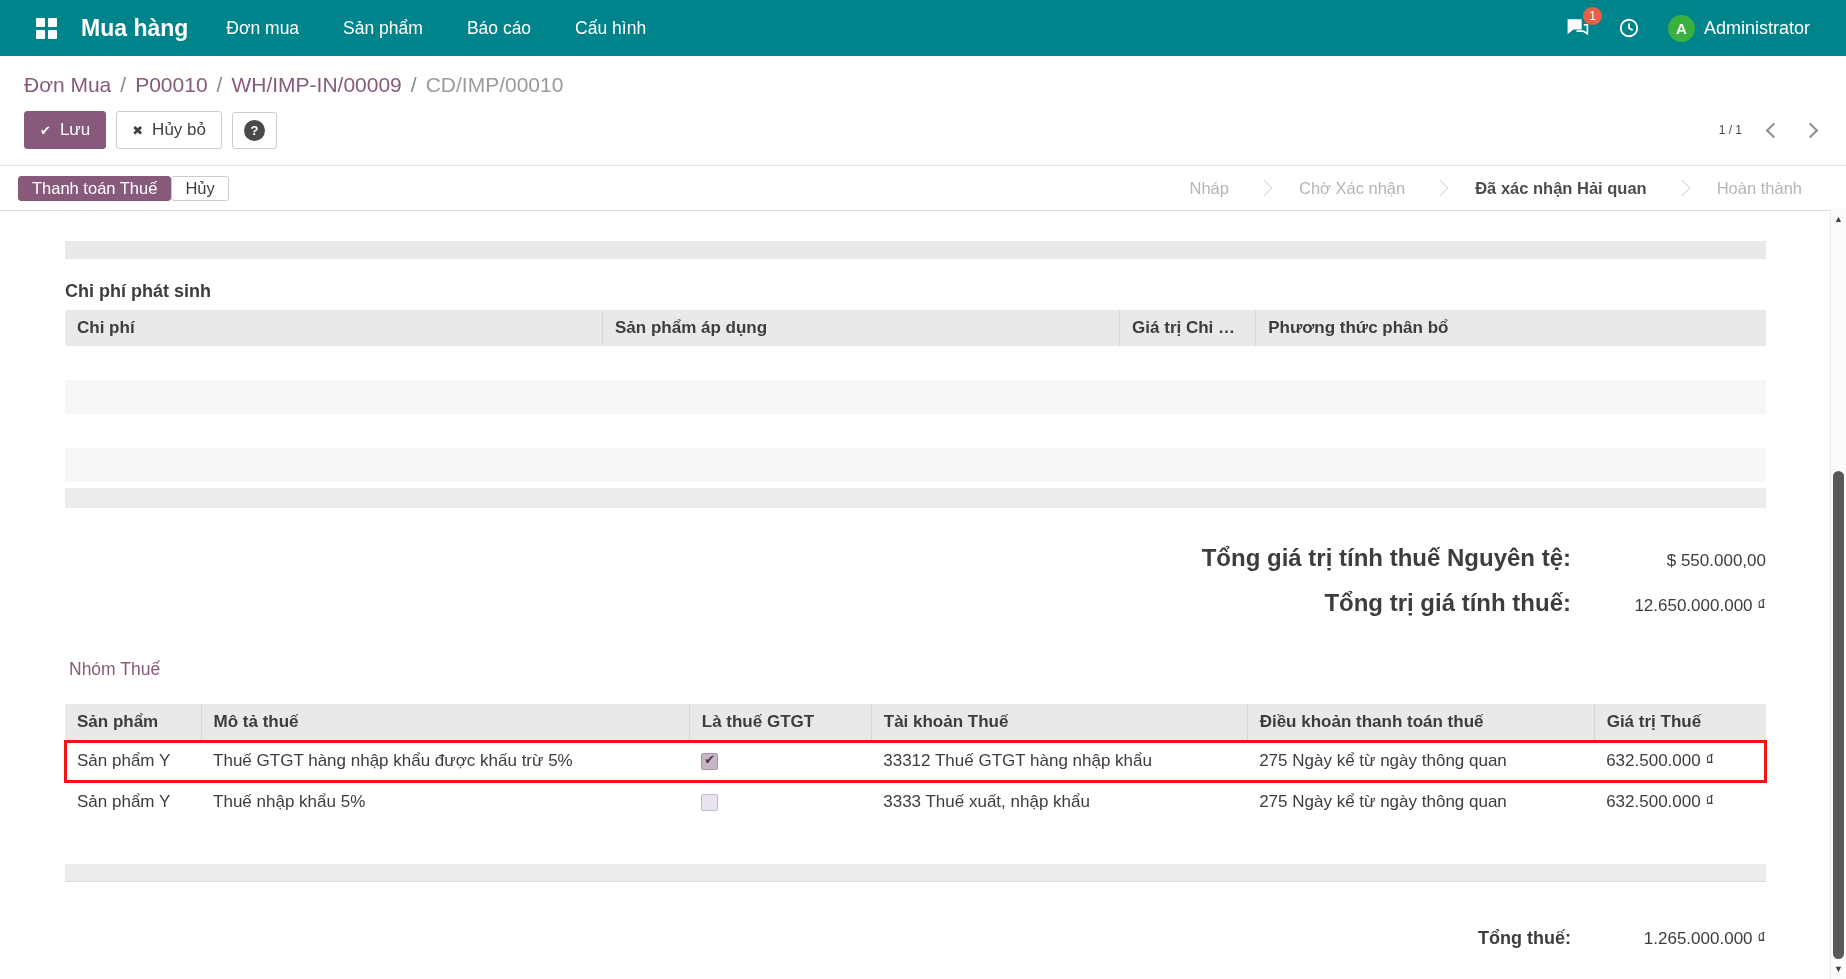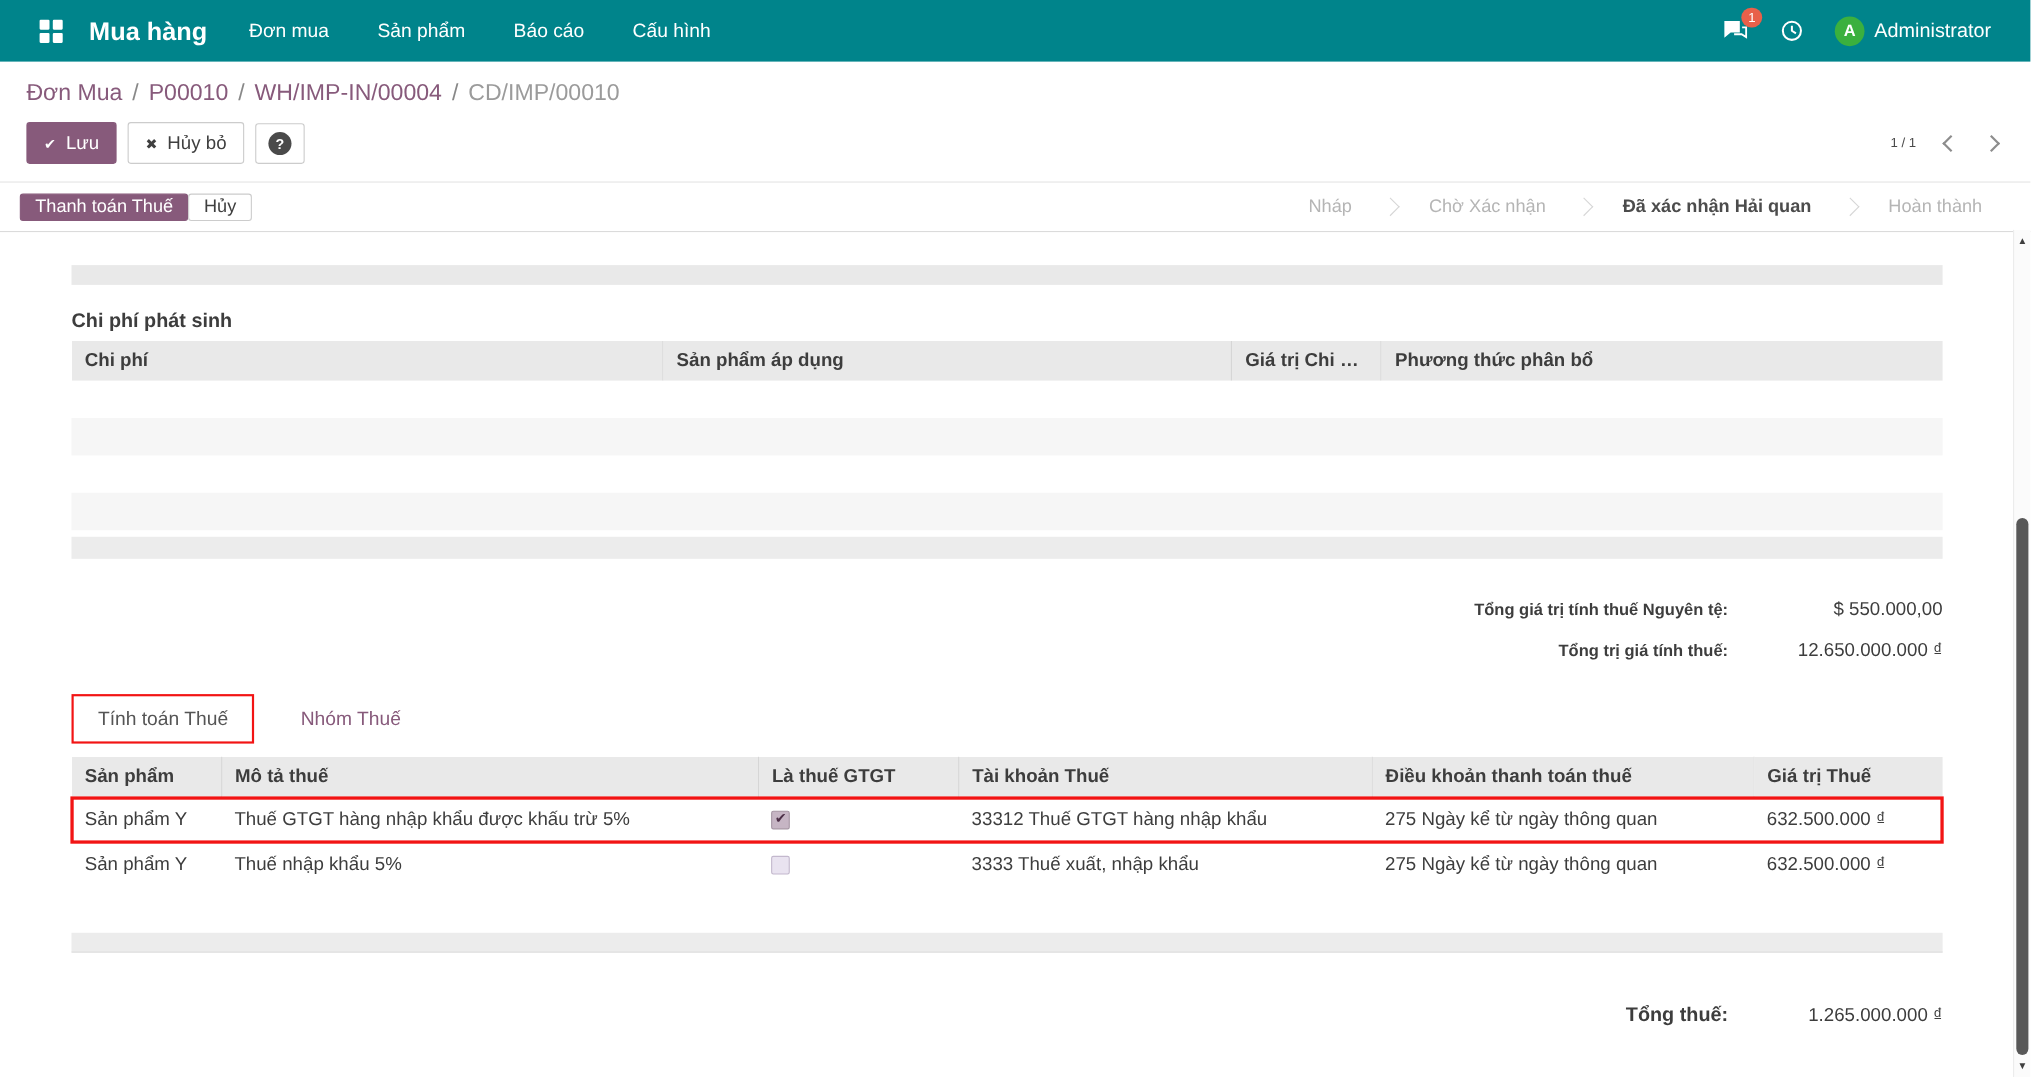--- a/index.html
+++ b/index.html
@@ -58,21 +58,21 @@
   table{width:100%;border-collapse:collapse;font-size:17px;table-layout:fixed}
   th{background:#e9e9e9;font-weight:bold;text-align:left;padding:8px 12px;border-right:1px solid #d6d6d6;color:#3d3d3d;overflow:hidden;text-overflow:ellipsis;white-space:nowrap;cursor:pointer}
   th:last-child{border-right:none}
   .costs-table td{height:34px}
   .costs-table tbody tr:nth-child(even){background:#f6f6f6}
   .band{height:20px;background:#ececec;margin-top:6px}
   .band2{height:18px;background:#ececec;border-bottom:1px solid #ddd}
 
   .totals{margin-top:36px;display:flex;flex-direction:column;gap:17px}
   .trow{display:flex;justify-content:flex-end;align-items:baseline}
-  .tlabel{font-weight:bold;font-size:15px;color:#3d3d3d}
+  .tlabel{font-weight:bold;font-size:24px;color:#3d3d3d}
   .tvalue{min-width:195px;text-align:right;font-size:17px;color:#3d3d3d}
 
   .tabs{margin-top:30px;display:flex;align-items:center;gap:38px}
   .tab{font-size:17.5px;color:var(--primary);cursor:pointer;padding:12px 4px;white-space:nowrap}
   .tab.active{color:#555}
   .tab.annotated{border:2px solid var(--annotation);padding:10px 22px;background:#fff}
 
   .tax-table{margin-top:12px}
   .tax-table td{padding:10px 12px;border-top:1px solid #ebebeb;color:#3d3d3d;overflow:hidden;text-overflow:ellipsis;white-space:nowrap}
   .tax-table th.num,.tax-table td.num{text-align:left}
@@ -126,21 +126,21 @@
       </svg>
     </div>
     <div class="user">
       <span class="avatar">A</span>
       <span>Administrator</span>
     </div>
   </div>
 </header>
 
 <div class="breadcrumb">
-  <a>Đơn Mua</a><span class="sep">/</span><a>P00010</a><span class="sep">/</span><a>WH/IMP-IN/00004</a><span class="sep">/</span><span class="current">CD/IMP/00010</span>
+  <a>Đơn Mua</a><span class="sep">/</span><a>P00010</a><span class="sep">/</span><a>WH/IMP-IN/00009</a><span class="sep">/</span><span class="current">CD/IMP/00010</span>
 </div>
 
 <div class="actions">
   <button class="btn btn-primary">
     <span class="ic">✔</span>
     <span>Lưu</span>
   </button>
   <button class="btn">
     <span class="ic">✖</span>
     <span>Hủy bỏ</span>
@@ -212,23 +212,20 @@
       <span class="tlabel">Tổng giá trị tính thuế Nguyên tệ:</span>
       <span class="tvalue">$ 550.000,00</span>
     </div>
     <div class="trow">
       <span class="tlabel">Tổng trị giá tính thuế:</span>
       <span class="tvalue">12.650.000.000 ₫</span>
     </div>
   </div>
 
   <div class="tabs">
-    <div class="tab active annotated">
-      <span>Tính toán Thuế</span>
-    </div>
     <div class="tab">
       <span>Nhóm Thuế</span>
     </div>
   </div>
 
   <table class="tax-table">
     <colgroup>
         <col style="width:8%">
         <col style="width:28.7%">
         <col style="width:10.7%">

